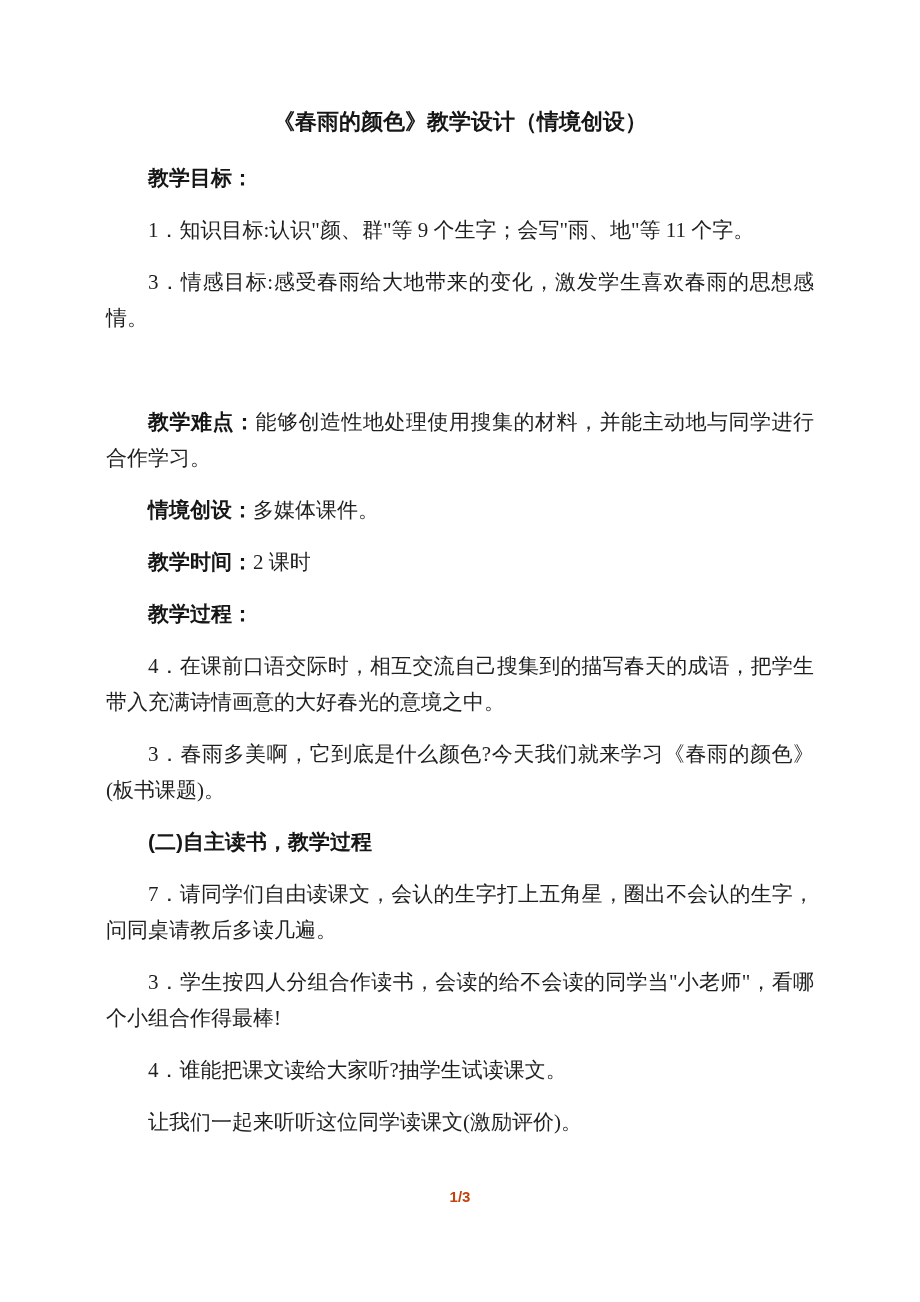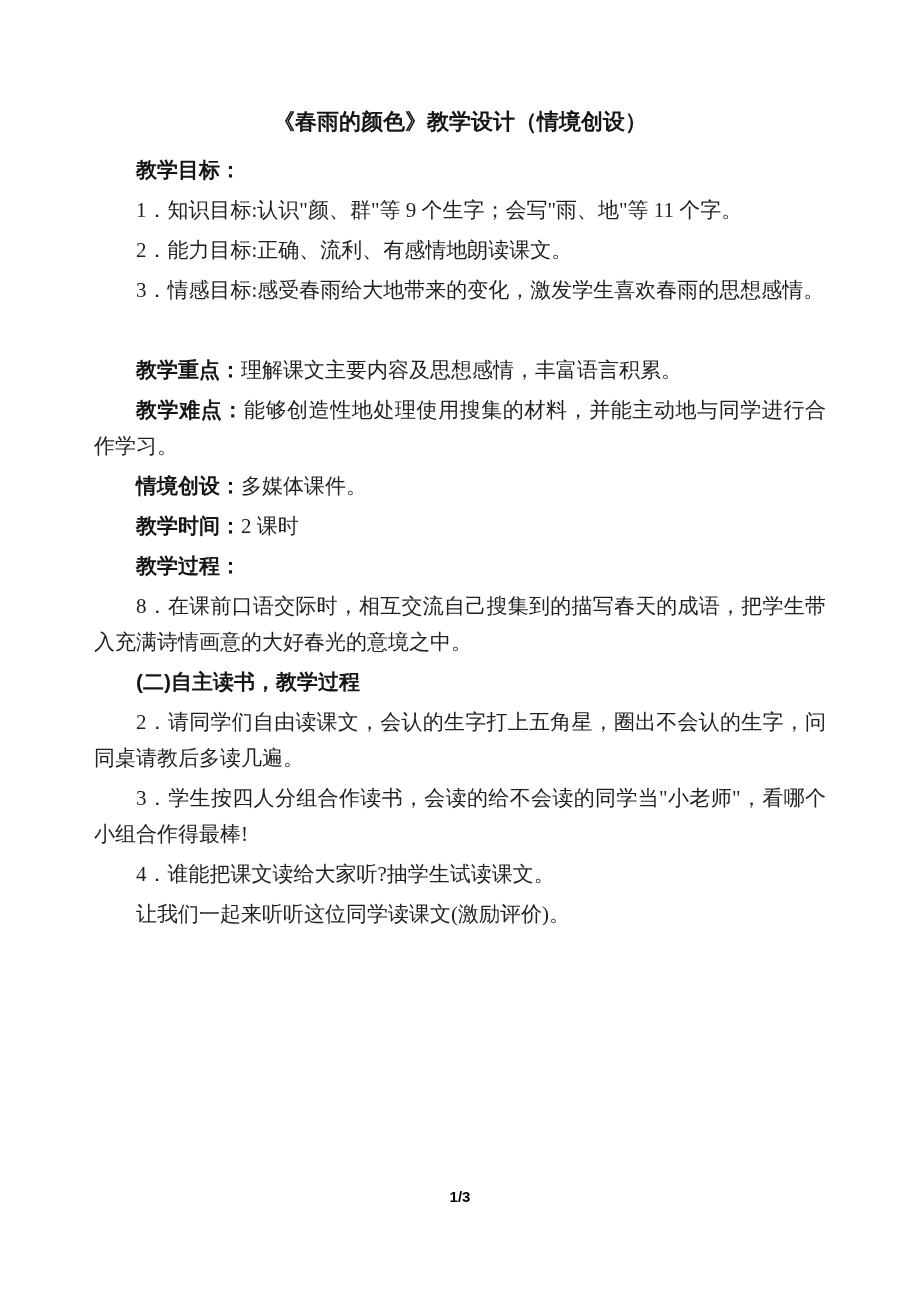--- a/index.html
+++ b/index.html
@@ -23,21 +23,21 @@
   .title {
     margin: 0 0 8px 0;
     text-align: center;
     font-family: "Liberation Sans", "DejaVu Sans", sans-serif;
     font-weight: bold;
     font-size: 22px;
     line-height: 44px;
     color: #161616;
   }
   .para {
-    margin: 4px;
+    margin: 16px;
     line-height: 36px;
     text-align: justify;
     text-justify: inter-ideograph;
     text-indent: 2em;
     word-break: break-all;
   }
   .heading-hei {
     font-family: "Liberation Sans", "DejaVu Sans", sans-serif;
     font-weight: bold;
     color: #161616;
@@ -48,47 +48,46 @@
   .footer {
     position: absolute;
     left: 0;
     right: 0;
     top: 1185px;
     text-align: center;
     font-family: "Liberation Sans", "DejaVu Sans", sans-serif;
     font-weight: bold;
     font-size: 15px;
     line-height: 24px;
-    color: #000000;
+    color: #c2410c;
   }
 </style>
 </head>
 <body>
 
 <div class="page">
 
   <h1 class="title">《春雨的颜色》教学设计（情境创设）</h1>
 
   <p class="para heading-hei">教学目标：</p>
   <p class="para">1．知识目标:认识"颜、群"等 9 个生字；会写"雨、地"等 11 个字。</p>
-  <p class="para">2．能力目标:正确、流利、有感情地朗读课文。</p>
   <p class="para">3．情感目标:感受春雨给大地带来的变化，激发学生喜欢春雨的思想感情。</p>
 
   <div class="blank-line"></div>
 
-  <p class="para"><span class="heading-hei">教学重点：</span><span>理解课文主要内容及思想感情，丰富语言积累。</span></p>
   <p class="para"><span class="heading-hei">教学难点：</span><span>能够创造性地处理使用搜集的材料，并能主动地与同学进行合作学习。</span></p>
   <p class="para"><span class="heading-hei">情境创设：</span><span>多媒体课件。</span></p>
   <p class="para"><span class="heading-hei">教学时间：</span><span>2 课时</span></p>
 
   <p class="para heading-hei">教学过程：</p>
 
-  <p class="para">8．在课前口语交际时，相互交流自己搜集到的描写春天的成语，把学生带入充满诗情画意的大好春光的意境之中。</p>
+  <p class="para">4．在课前口语交际时，相互交流自己搜集到的描写春天的成语，把学生带入充满诗情画意的大好春光的意境之中。</p>
+  <p class="para">3．春雨多美啊，它到底是什么颜色?今天我们就来学习《春雨的颜色》(板书课题)。</p>
 
   <p class="para heading-hei">(二)自主读书，教学过程</p>
-  <p class="para">2．请同学们自由读课文，会认的生字打上五角星，圈出不会认的生字，问同桌请教后多读几遍。</p>
+  <p class="para">7．请同学们自由读课文，会认的生字打上五角星，圈出不会认的生字，问同桌请教后多读几遍。</p>
   <p class="para">3．学生按四人分组合作读书，会读的给不会读的同学当"小老师"，看哪个小组合作得最棒!</p>
   <p class="para">4．谁能把课文读给大家听?抽学生试读课文。</p>
   <p class="para">让我们一起来听听这位同学读课文(激励评价)。</p>
 
   <div class="footer">1/3</div>
 
 </div>
 
 </body></html>

